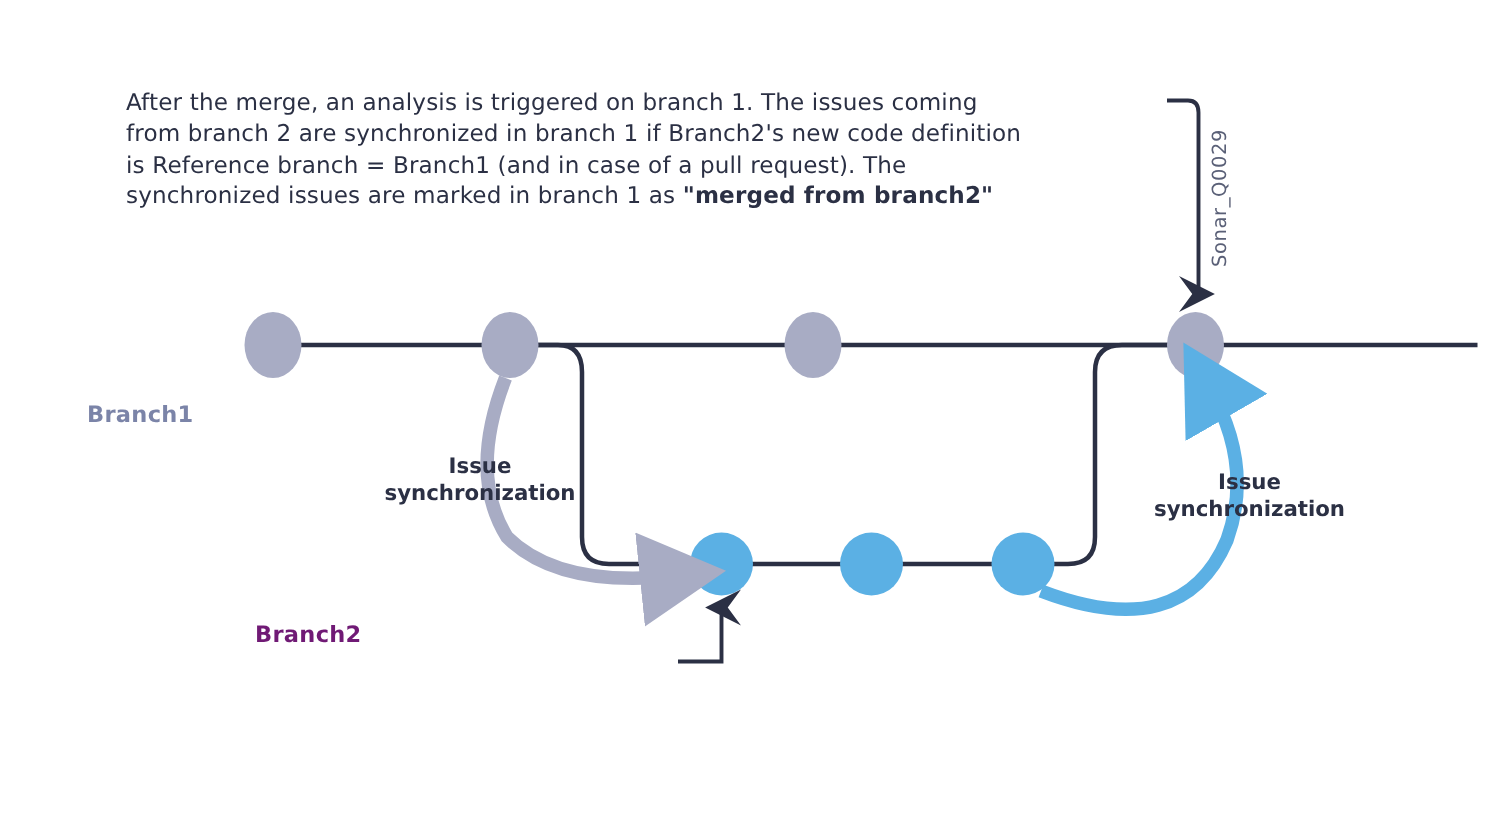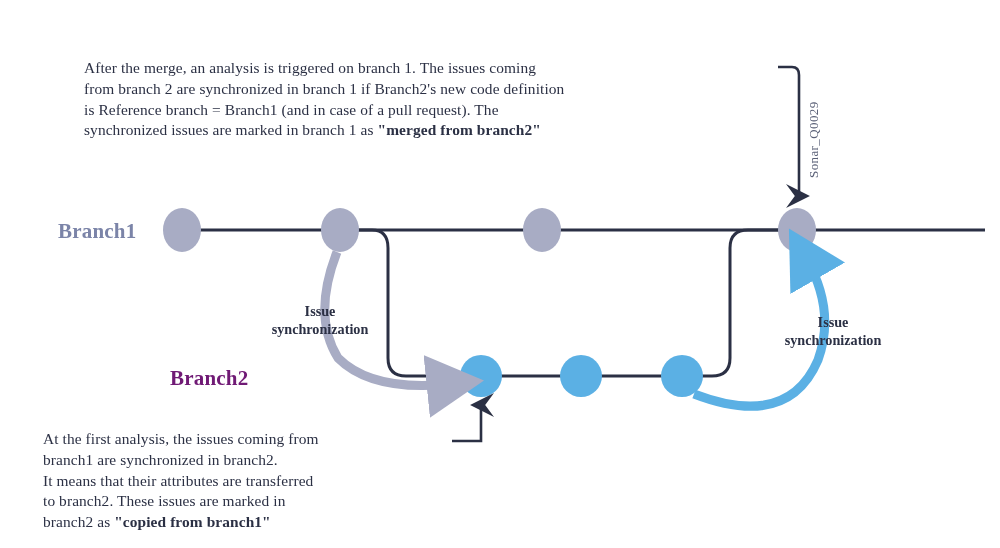--- a/index.html
+++ b/index.html
@@ -13,21 +13,20 @@
     position: relative;
     overflow: hidden;
     font-family: "DejaVu Sans", "Liberation Sans", sans-serif;
     color: #2b3044;
   }
   #stage {
     position: absolute;
     left: 0; top: 0;
     width: 871px;
     height: 548px;
-    font-family: Liberation Serif, serif;
   }
   svg#diagram {
     position: absolute;
     left: 0; top: 0;
     width: 1000px;
     height: 548px;
   }
   .txt-block {
     position: absolute;
     line-height: 1.35;
@@ -45,22 +44,23 @@
     left: 43px;
     top: 429px;
     width: 420px;
   }
   .bold-quote {
     font-weight: bold;
   }
   .branch-label {
     position: absolute;
     font-weight: bold;
-    font-size: 21px;
+    font-size: 15px;
     letter-spacing: 0.2px;
+    margin-top: 48px;
   }
   #branch1-label {
     left: 58px;
     top: 219px;
     color: #7b84a8;
   }
   #branch2-label {
     left: 170px;
     top: 366px;
     color: #701a75;
@@ -139,25 +139,20 @@
     <path d="M337,252 Q312,316 338,358 Q372,392 450,384" fill="none" stroke="#a8acc4" stroke-width="9" stroke-linecap="butt" marker-end="url(#arrowGray)"></path>
 
     <path d="M694,394 Q788,430 818,360 Q836,310 806,258" fill="none" stroke="#5bb0e4" stroke-width="9" stroke-linecap="butt" marker-end="url(#arrowBlue)"></path>
   </svg>
 
   <div class="txt-block" id="top-note"><span>After the merge, an analysis is triggered on branch 1. The issues coming
 from branch 2 are synchronized in branch 1 if Branch2's new code definition
 is Reference branch = Branch1 (and in case of a pull request). The
 synchronized issues are marked in branch 1 as </span><span class="bold-quote">"merged from branch2"</span></div>
 
-  <div class="txt-block" id="bottom-note"><span>At the first analysis, the issues coming from
-branch1 are synchronized in branch2.
-It means that their attributes are transferred
-to branch2. These issues are marked in
-branch2 as </span><span class="bold-quote">"copied from branch1"</span></div>
 
   <div class="branch-label" id="branch1-label">Branch1</div>
   <div class="branch-label" id="branch2-label">Branch2</div>
 
   <div class="sync-label" id="sync-left">Issue
 synchronization</div>
   <div class="sync-label" id="sync-right">Issue
 synchronization</div>
 
   <div id="vertical-label">Sonar_Q0029</div>

